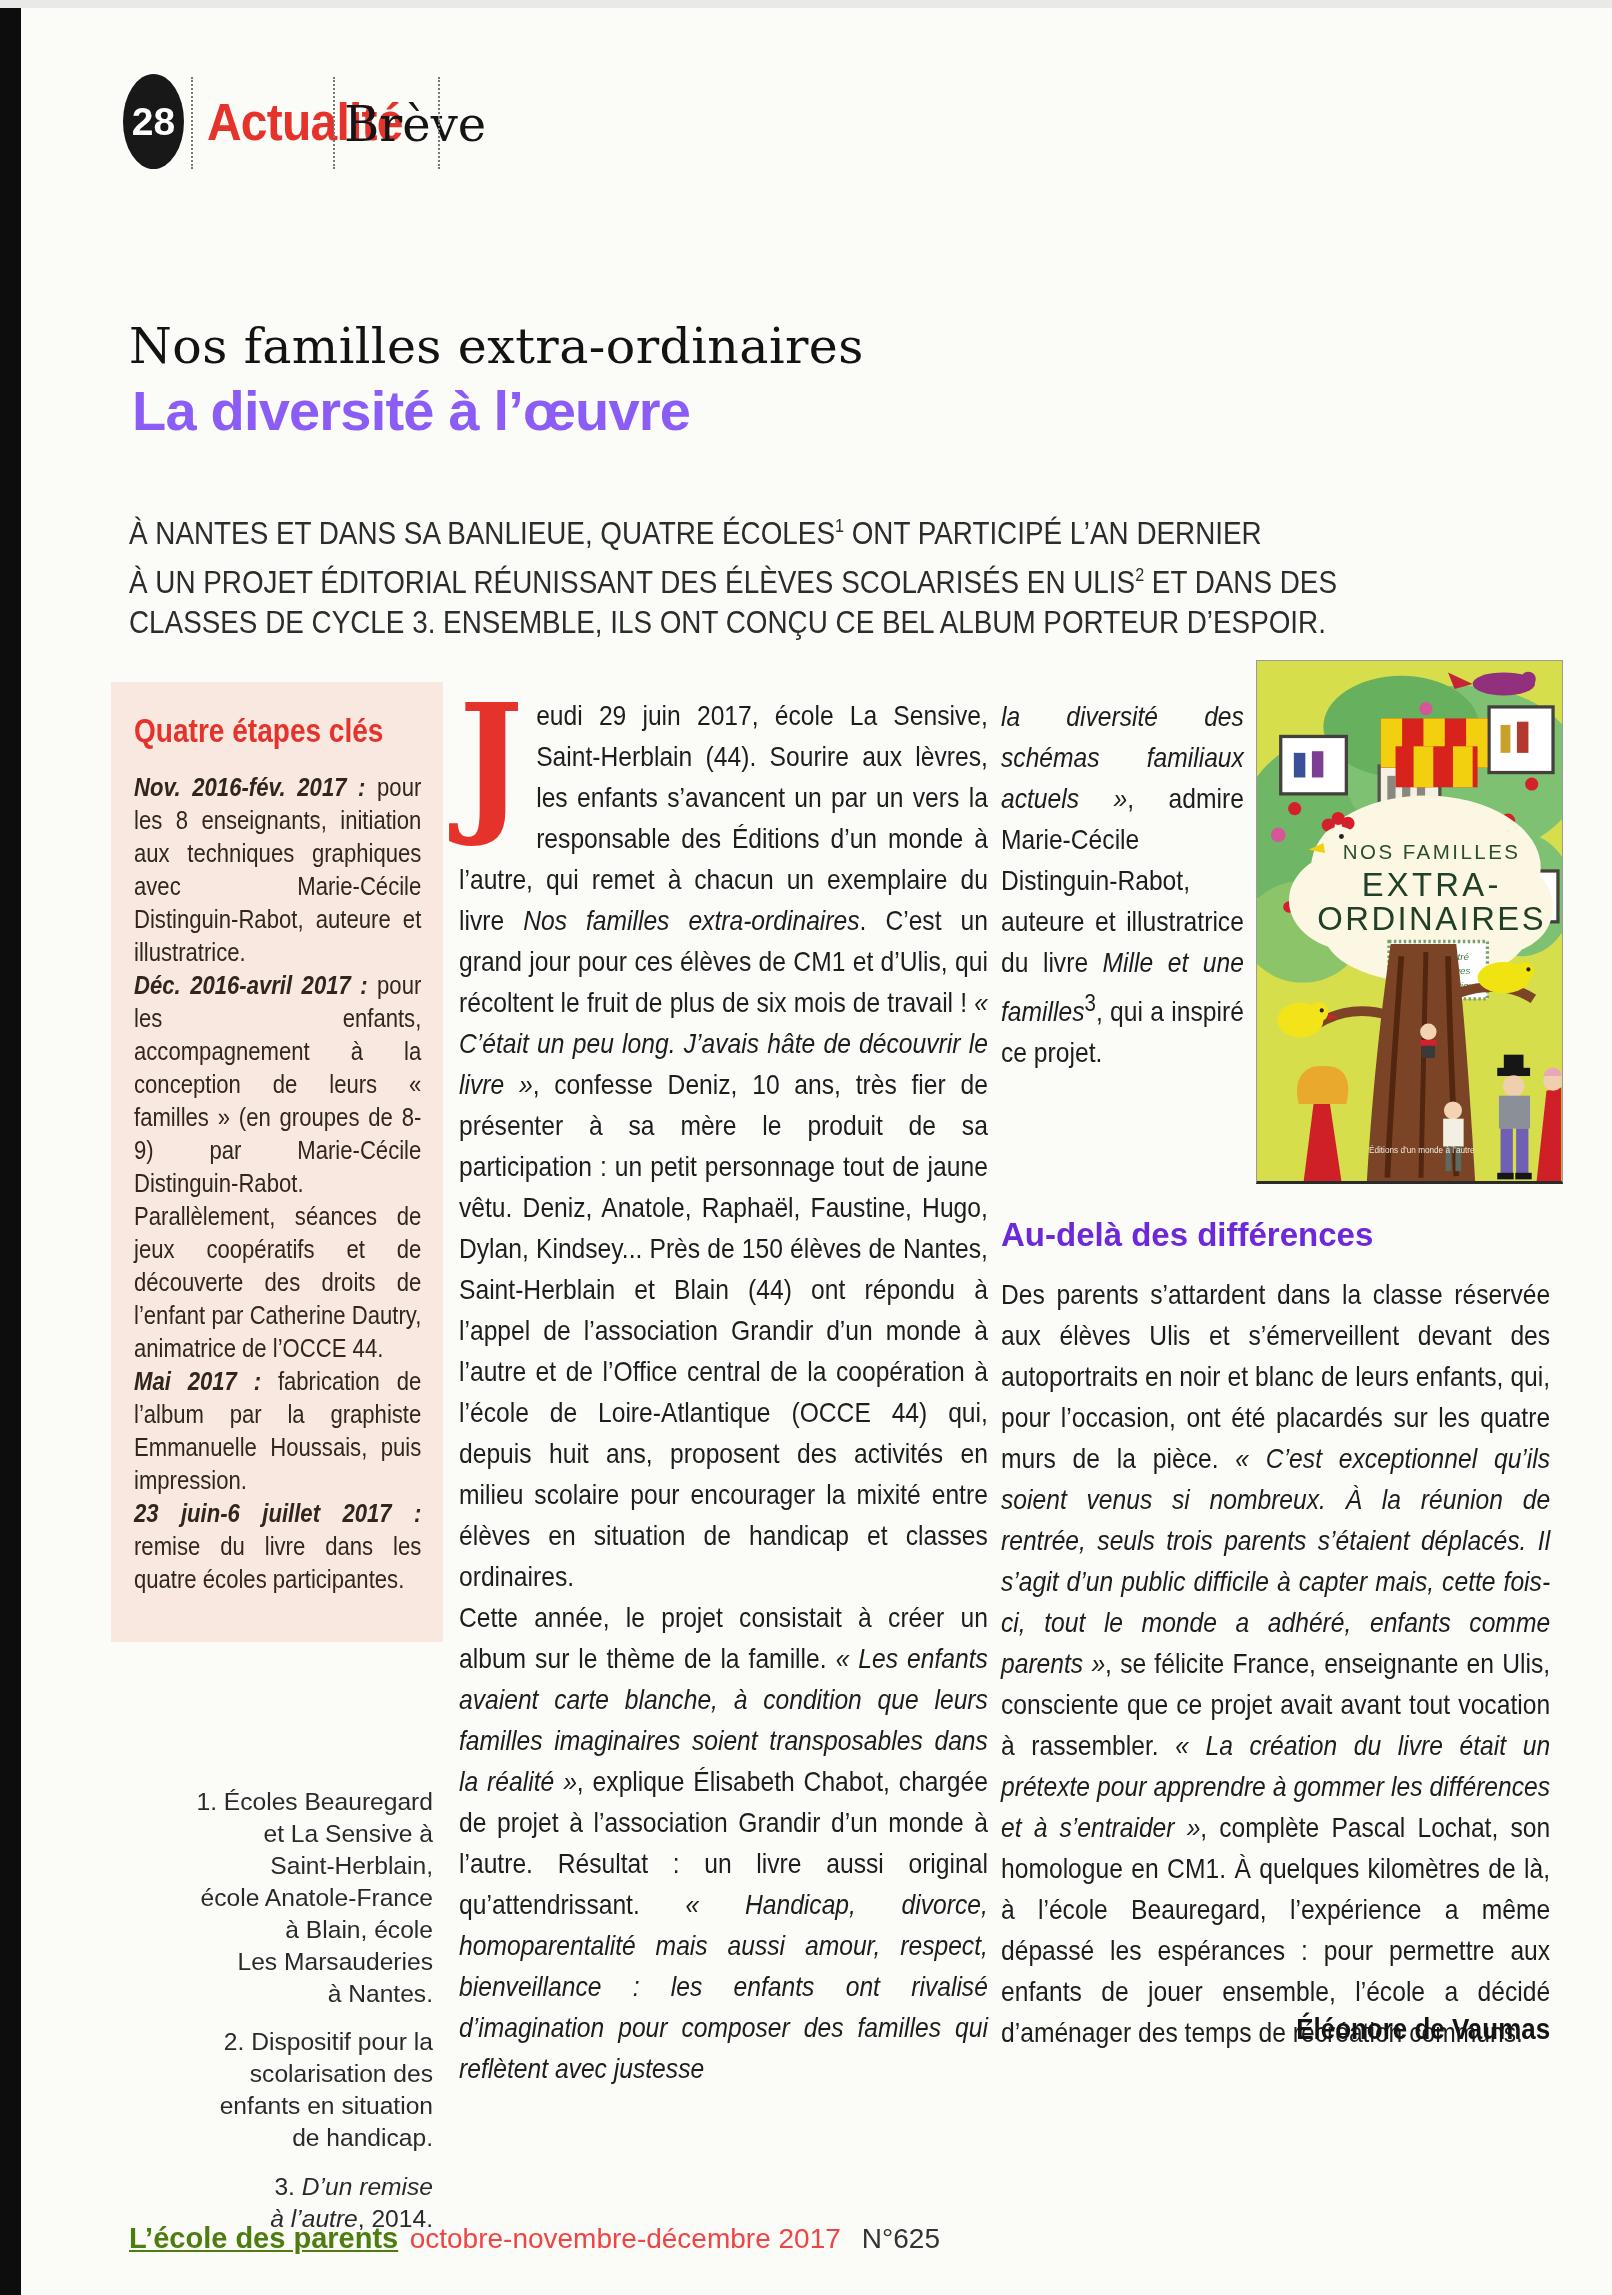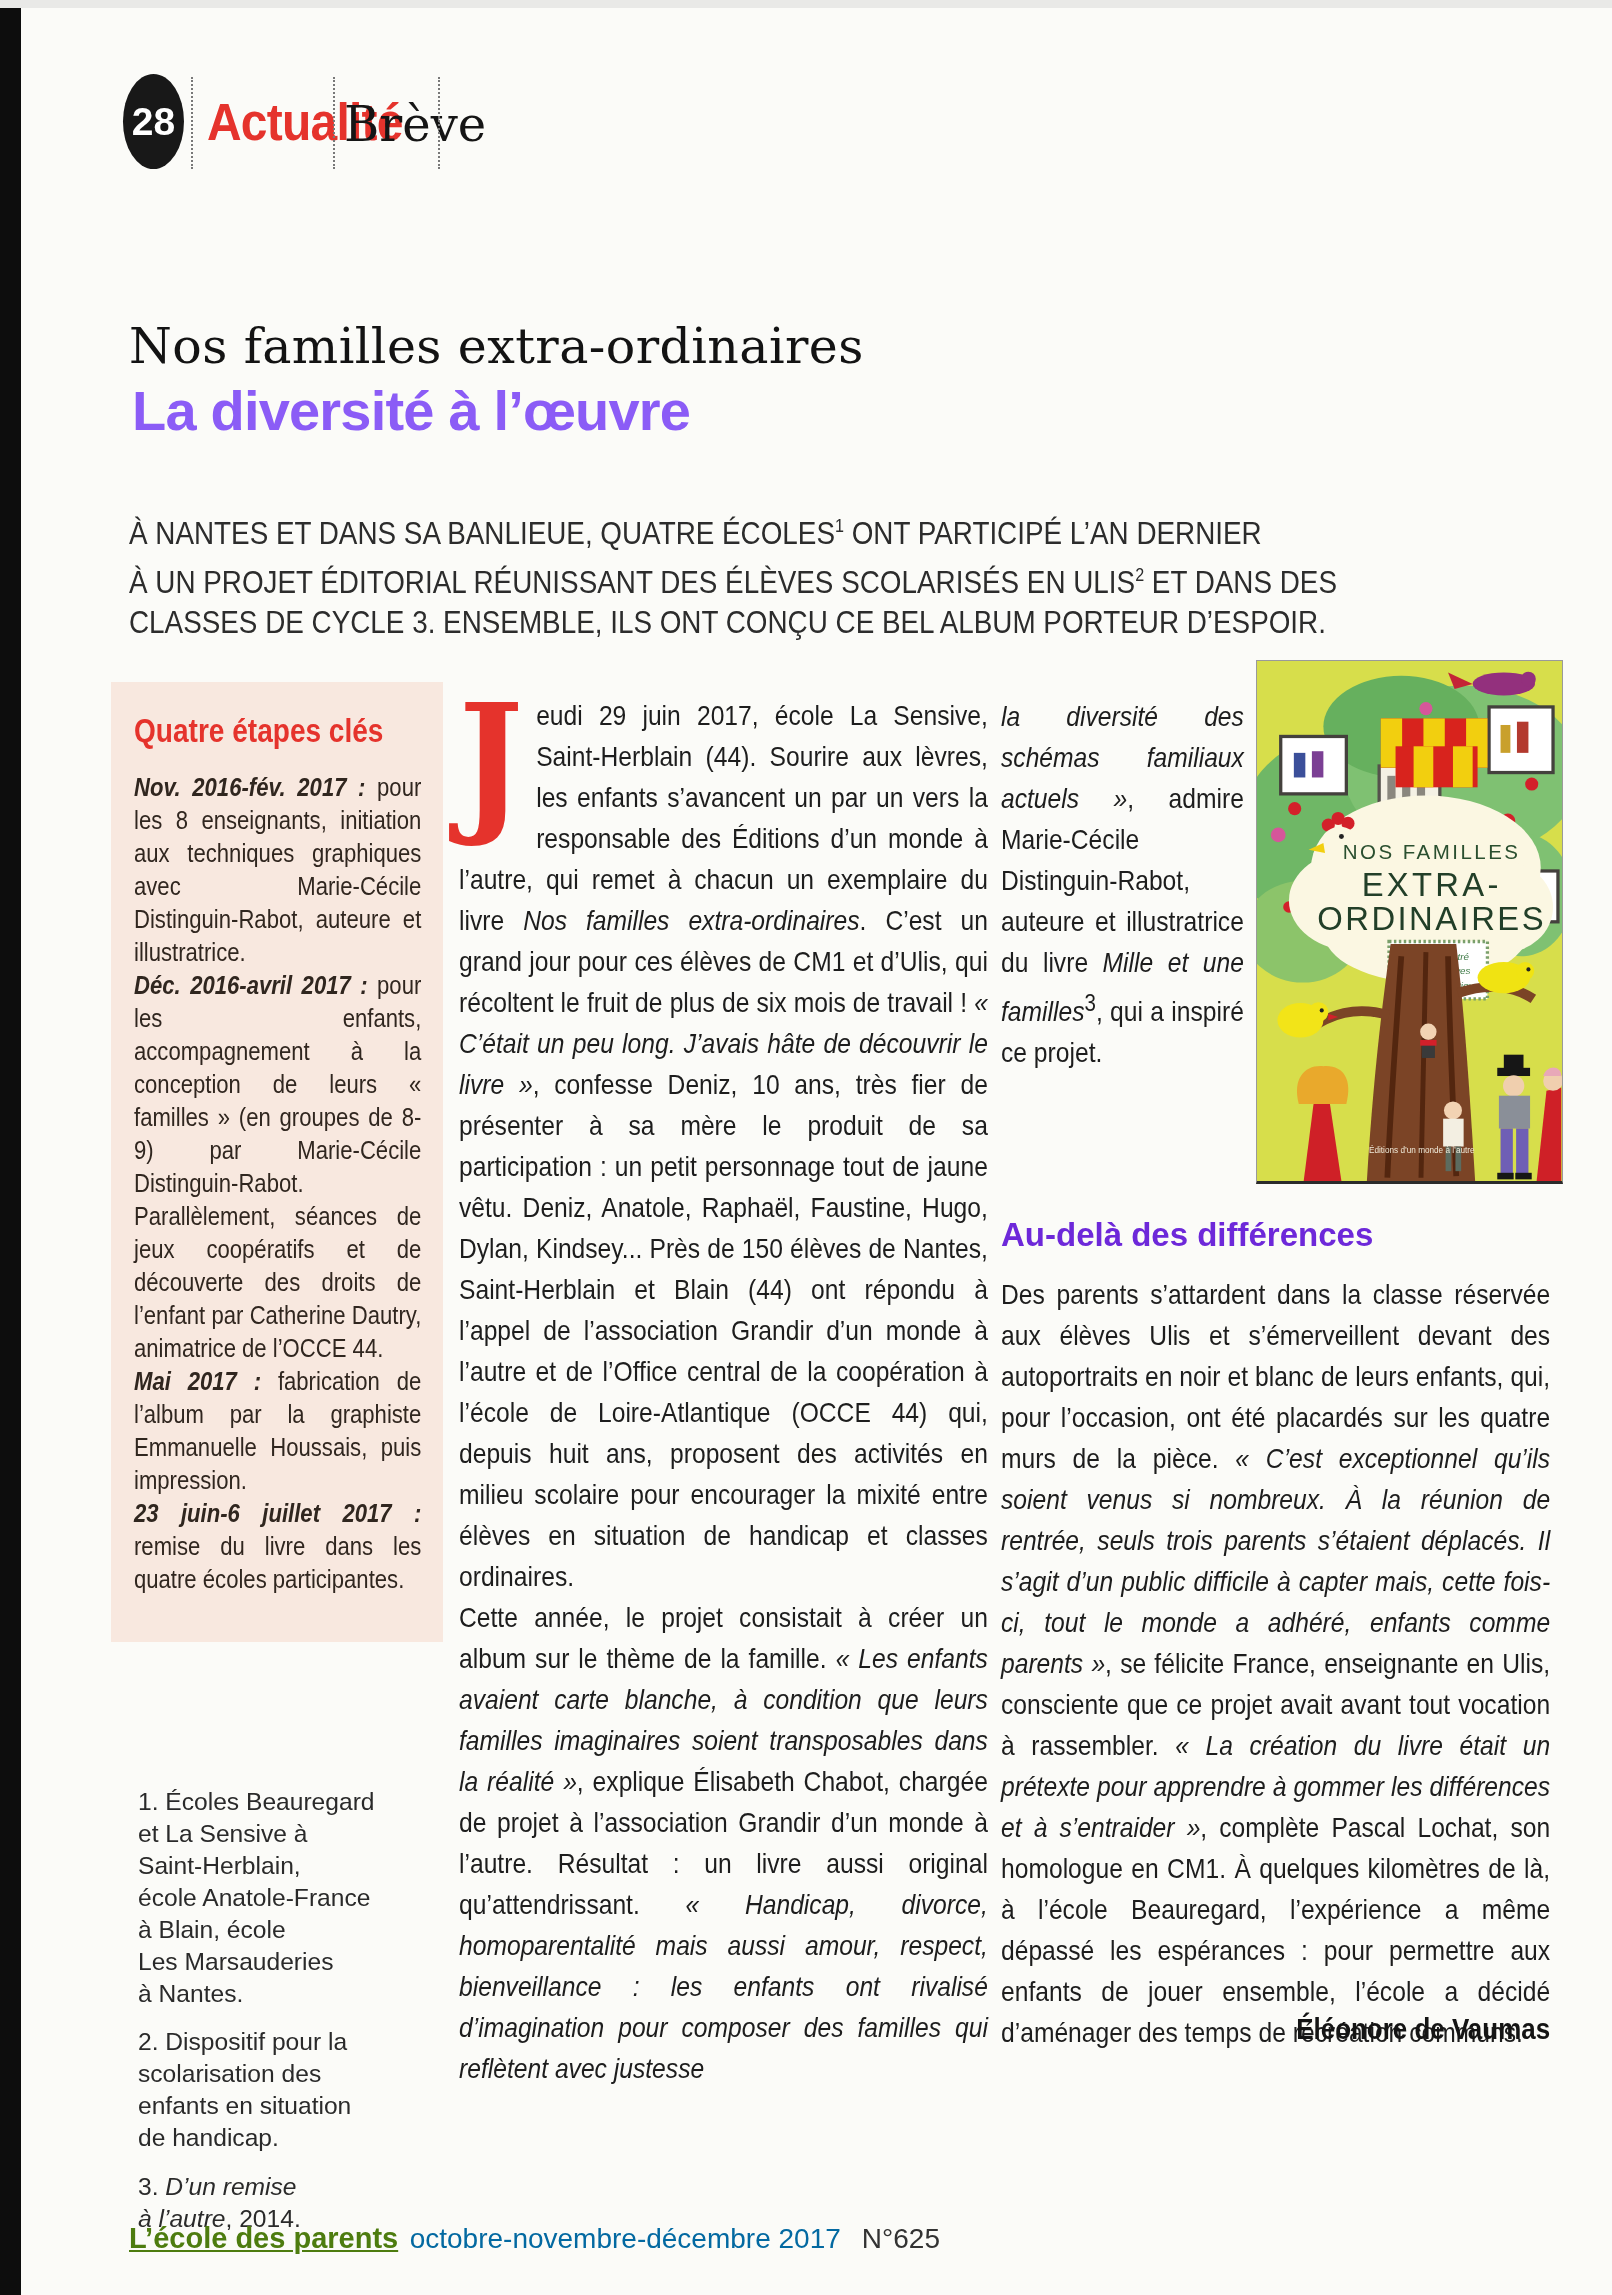--- a/index.html
+++ b/index.html
@@ -47,26 +47,26 @@
   .subhead{position:absolute;left:1001px;top:1208px;font-size:33px;font-weight:bold;color:#6d28d9;}
   .byline{text-align:right;font-weight:bold;font-size:29.5px;margin-top:-41px;color:#141414;}
 
   
   .cover{position:absolute;left:1256px;top:652px;width:307px;height:524px;
          border:1.6px solid #9a9a9a;border-bottom:3.3px solid #2b2b2b;box-sizing:border-box;background:#d7de4b;}
   .cover svg{display:block;width:100%;height:100%;}
 
   
   .footnotes{position:absolute;left:138px;top:1778px;width:295px;}
-  .footnotes p{margin:0 0 16.4px 0;font-size:24.6px;line-height:32px;color:#2a2a2a;white-space:pre-line;}
+  .footnotes p{margin:0 0 16.4px 0;font-size:24.6px;line-height:32px;color:#2a2a2a;white-space:pre-line;text-align:right;}
 
   
   .footer{position:absolute;left:129px;top:2214px;font-size:29px;white-space:nowrap;}
   .footer .mag{font-weight:bold;color:#4d7c0f;text-decoration:underline;}
-  .footer .issue{color:#0369a1;margin-left:11.5px;font-size:28px;}
+  .footer .issue{color:#ef4444;margin-left:11.5px;font-size:28px;}
   .footer .num{color:#333;margin-left:21px;font-size:28px;}
 </style>
 </head>
 <body>
 
 <div class="page">
   <div class="scan-edge"></div>
 
   <div class="page-num">28</div>
   <div class="vrule r1"></div>

